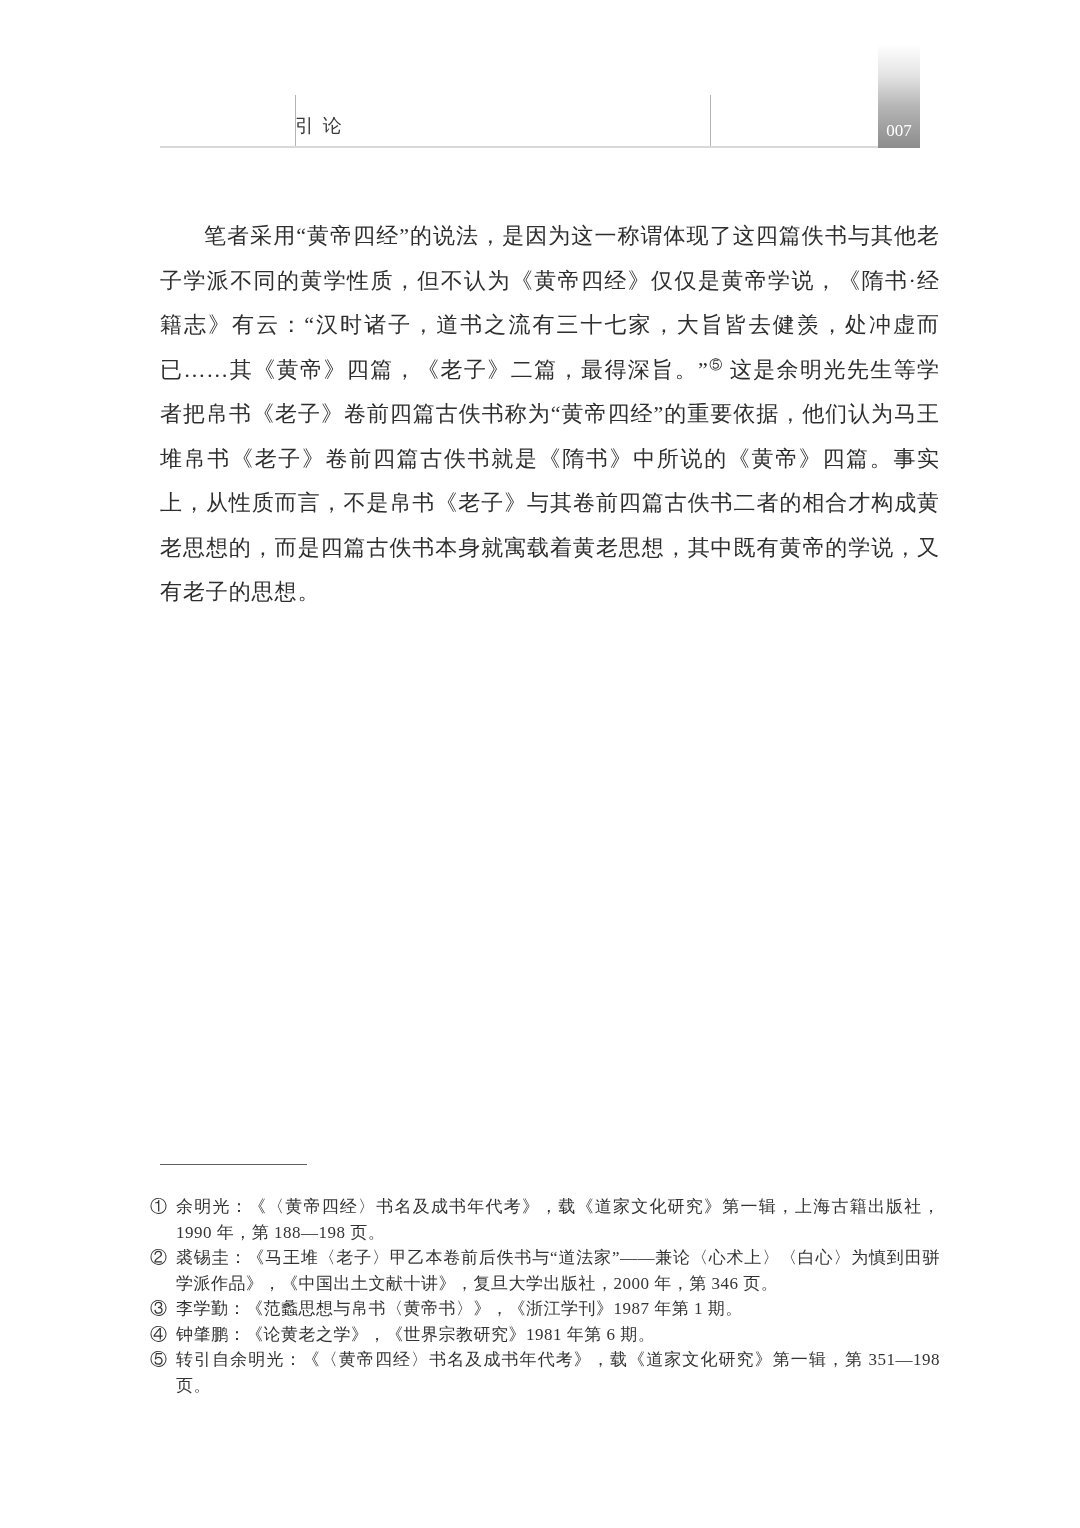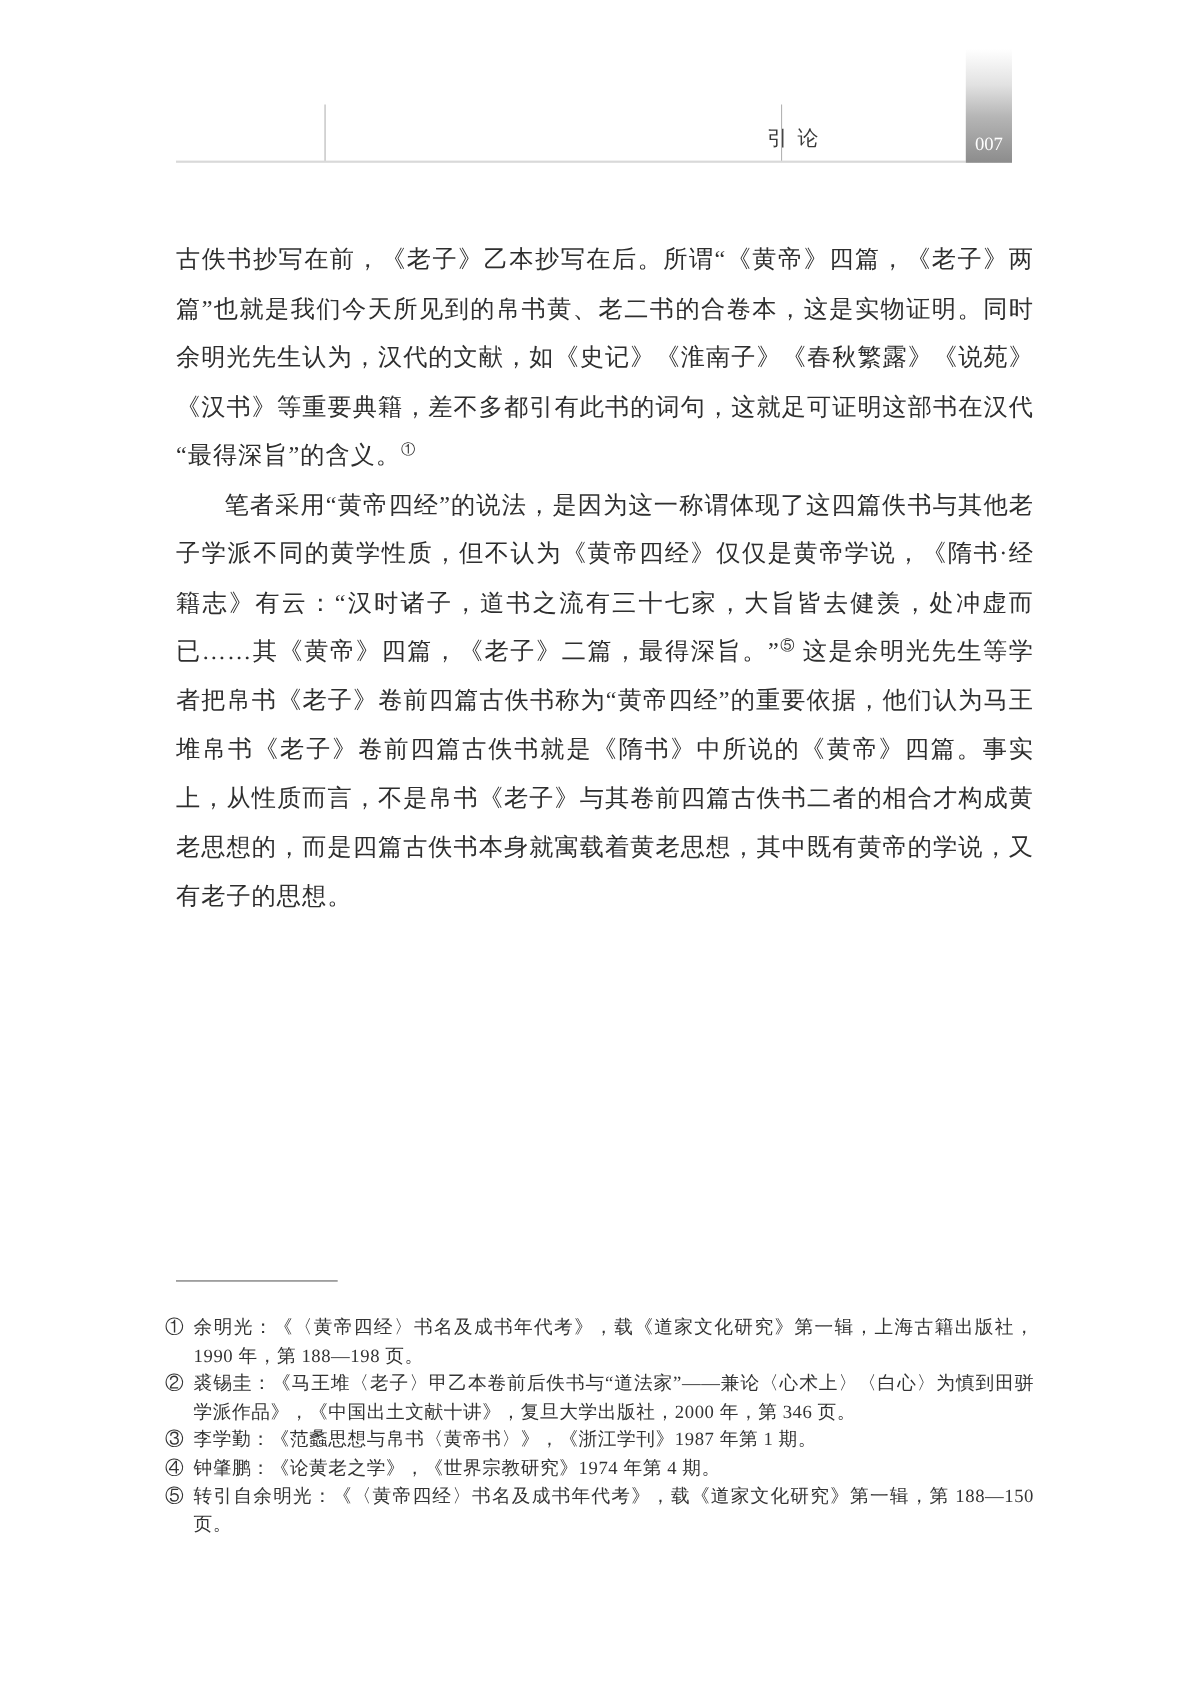--- a/index.html
+++ b/index.html
@@ -26,23 +26,22 @@
 
   .running-head {
     position: absolute;
     left: 295px;
     width: 415px;
     top: 113px;
     margin: 0;
     font-size: 19px;
     font-weight: normal;
     letter-spacing: 2px;
-    text-align: right;
+    text-align: left;
     color: #3a3a3a;
-    padding-left: 36px;
   }
 
   .header-rule {
     position: absolute;
     left: 160px;
     top: 146px;
     width: 718px;
     height: 2px;
     background: #d9d9d9;
   }
@@ -133,42 +132,41 @@
     <span class="tick tick-left"></span>
     <h1 class="running-head">引 论</h1>
     <span class="tick tick-right"></span>
     <div class="header-rule"></div>
     <div class="page-number-bar">
       <span class="page-number">007</span>
     </div>
   </header>
 
   <main class="body-text">
-      <p class="para">古佚书抄写在前，《老子》乙本抄写在后。所谓“《黄帝》四篇，《老子》两篇”也就是我们今天所见到的帛书黄、老二书的合卷本，这是实物证明。同时余明光先生认为，汉代的文献，如《史记》《淮南子》《春秋繁露》《说苑》《汉书》等重要典籍，差不多都引有此书的词句，这就足可证明这部书在汉代“最得深旨”的含义。<sup class="fn-ref">①</sup></p>
       <p class="para indent">笔者采用“黄帝四经”的说法，是因为这一称谓体现了这四篇佚书与其他老子学派不同的黄学性质，但不认为《黄帝四经》仅仅是黄帝学说，《隋书·经籍志》有云：“汉时诸子，道书之流有三十七家，大旨皆去健羡，处冲虚而已……其《黄帝》四篇，《老子》二篇，最得深旨。”<sup class="fn-ref">⑤</sup> 这是余明光先生等学者把帛书《老子》卷前四篇古佚书称为“黄帝四经”的重要依据，他们认为马王堆帛书《老子》卷前四篇古佚书就是《隋书》中所说的《黄帝》四篇。事实上，从性质而言，不是帛书《老子》与其卷前四篇古佚书二者的相合才构成黄老思想的，而是四篇古佚书本身就寓载着黄老思想，其中既有黄帝的学说，又有老子的思想。</p>
     </main>
 
   <div class="footnote-divider"></div>
 
   <section class="footnotes">
       <div class="footnote">
         <span class="fn-marker">①</span>
         <span class="fn-text">余明光：《〈黄帝四经〉书名及成书年代考》，载《道家文化研究》第一辑，上海古籍出版社，1990 年，第 188—198 页。</span>
       </div>
       <div class="footnote">
         <span class="fn-marker">②</span>
         <span class="fn-text">裘锡圭：《马王堆〈老子〉甲乙本卷前后佚书与“道法家”——兼论〈心术上〉〈白心〉为慎到田骈学派作品》，《中国出土文献十讲》，复旦大学出版社，2000 年，第 346 页。</span>
       </div>
       <div class="footnote">
         <span class="fn-marker">③</span>
         <span class="fn-text">李学勤：《范蠡思想与帛书〈黄帝书〉》，《浙江学刊》1987 年第 1 期。</span>
       </div>
       <div class="footnote">
         <span class="fn-marker">④</span>
-        <span class="fn-text">钟肇鹏：《论黄老之学》，《世界宗教研究》1974 年第 4 期。</span>
+        <span class="fn-text">钟肇鹏：《论黄老之学》，《世界宗教研究》1981 年第 6 期。</span>
       </div>
       <div class="footnote">
         <span class="fn-marker">⑤</span>
-        <span class="fn-text">转引自余明光：《〈黄帝四经〉书名及成书年代考》，载《道家文化研究》第一辑，第 188—150 页。</span>
+        <span class="fn-text">转引自余明光：《〈黄帝四经〉书名及成书年代考》，载《道家文化研究》第一辑，第 351—198 页。</span>
       </div>
     </section>
 
 </div>
 
 </body></html>

